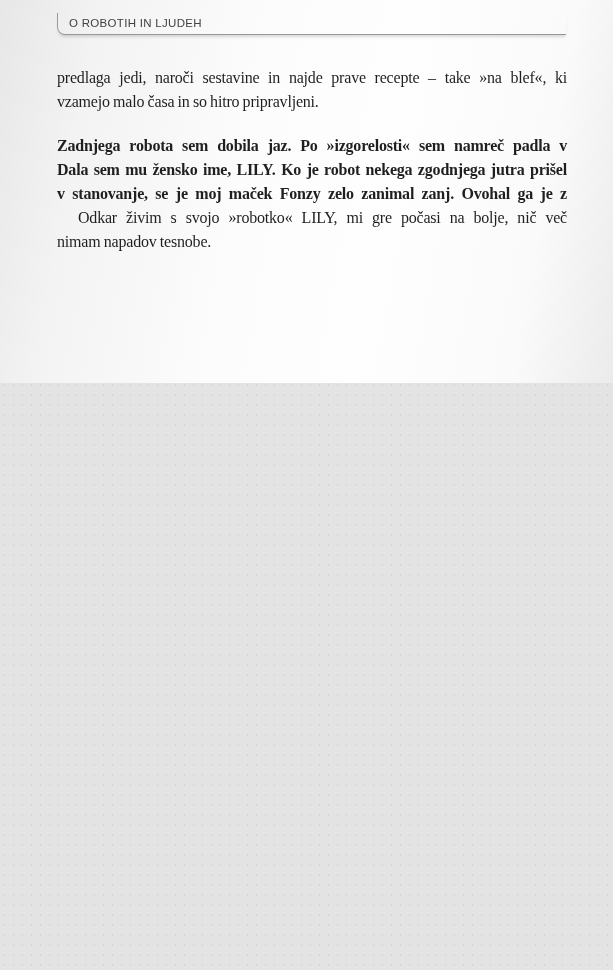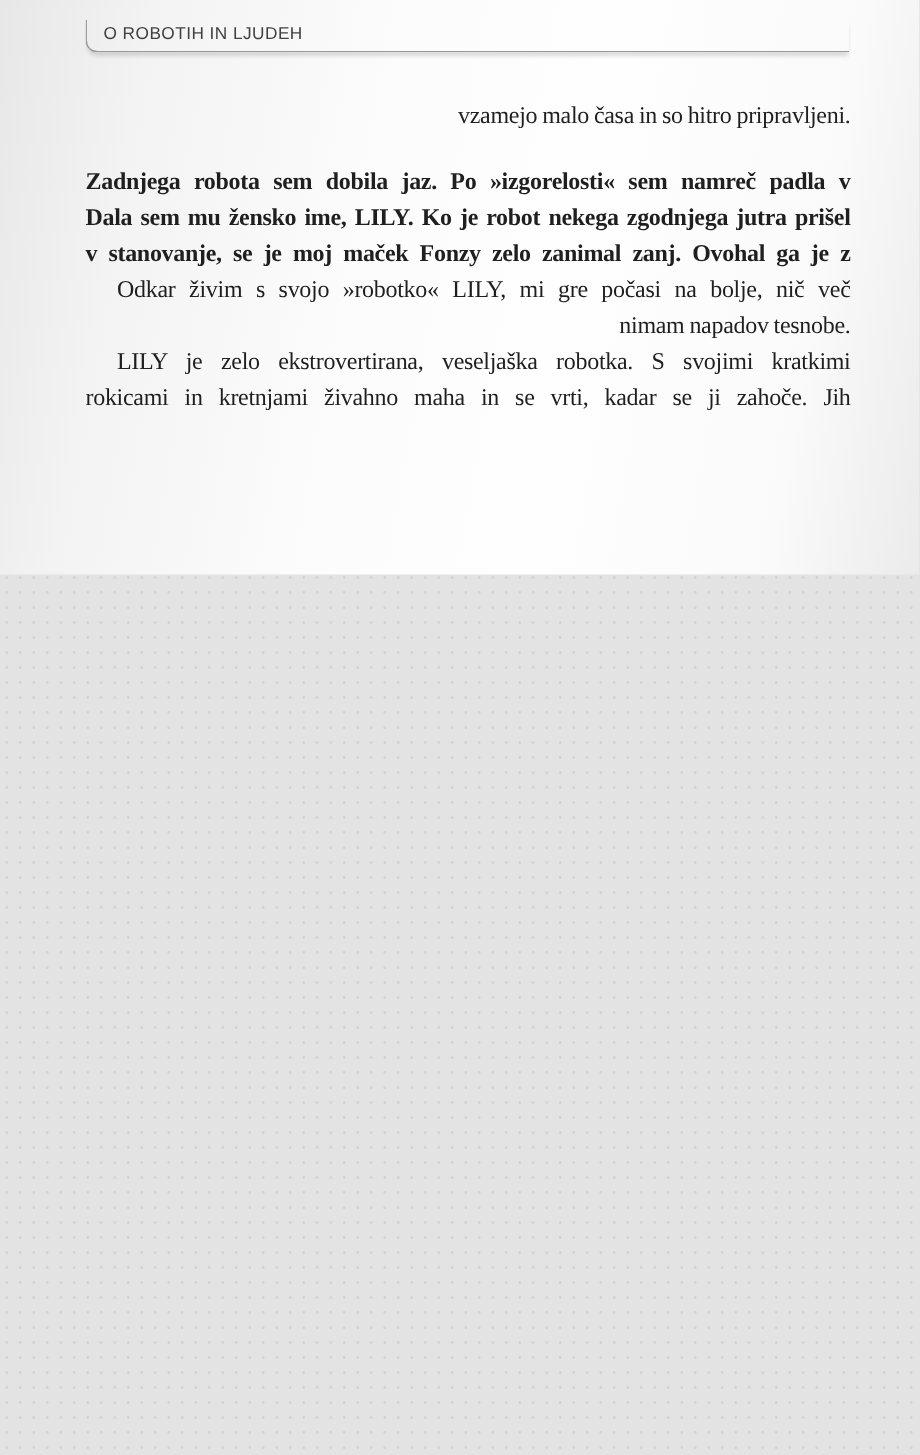--- a/index.html
+++ b/index.html
@@ -47,45 +47,42 @@
     position:absolute;left:57px;top:66px;
     width:510px;
     font-size:16px;
     line-height:24px;
     letter-spacing:-0.2px;
     word-spacing:-0.5px;
     color:#1f1f1f;
   }
   .para{margin:0;}
   .para.gap{margin-top:20px;font-weight:bold;}
-  .line{text-align:right;}
+  .line{text-align:left;}
   .line.just{text-align:justify;text-align-last:justify;}
   .line.ind{text-indent:21px;}
 </style>
 </head>
 <body>
 
 <div class="screen">
   <div class="page">
     <div class="running-head">
       <span class="title">O ROBOTIH IN LJUDEH</span>
     </div>
     <div class="body-text">
         <div class="para">
+          <div class="line just">predlaga jedi, naroči sestavine in najde prave recepte – take »na blef«, ki</div>
           <div class="line">vzamejo malo časa in so hitro pripravljeni.</div>
         </div>
         <div class="para gap">
           <div class="line just">Zadnjega robota sem dobila jaz. Po »izgorelosti« sem namreč padla v</div>
           <div class="line just">Dala sem mu žensko ime, LILY. Ko je robot nekega zgodnjega jutra prišel</div>
           <div class="line just">v stanovanje, se je moj maček Fonzy zelo zanimal zanj. Ovohal ga je z</div>
         </div>
         <div class="para">
           <div class="line just ind">Odkar živim s svojo »robotko« LILY, mi gre počasi na bolje, nič več</div>
           <div class="line">nimam napadov tesnobe.</div>
         </div>
-        <div class="para">
-          <div class="line just ind">LILY je zelo ekstrovertirana, veseljaška robotka. S svojimi kratkimi</div>
-          <div class="line just part">rokicami in kretnjami živahno maha in se vrti, kadar se ji zahoče. Jih</div>
-        </div>
       </div>
   </div>
   <div></div>
 </div>
 
 </body></html>

